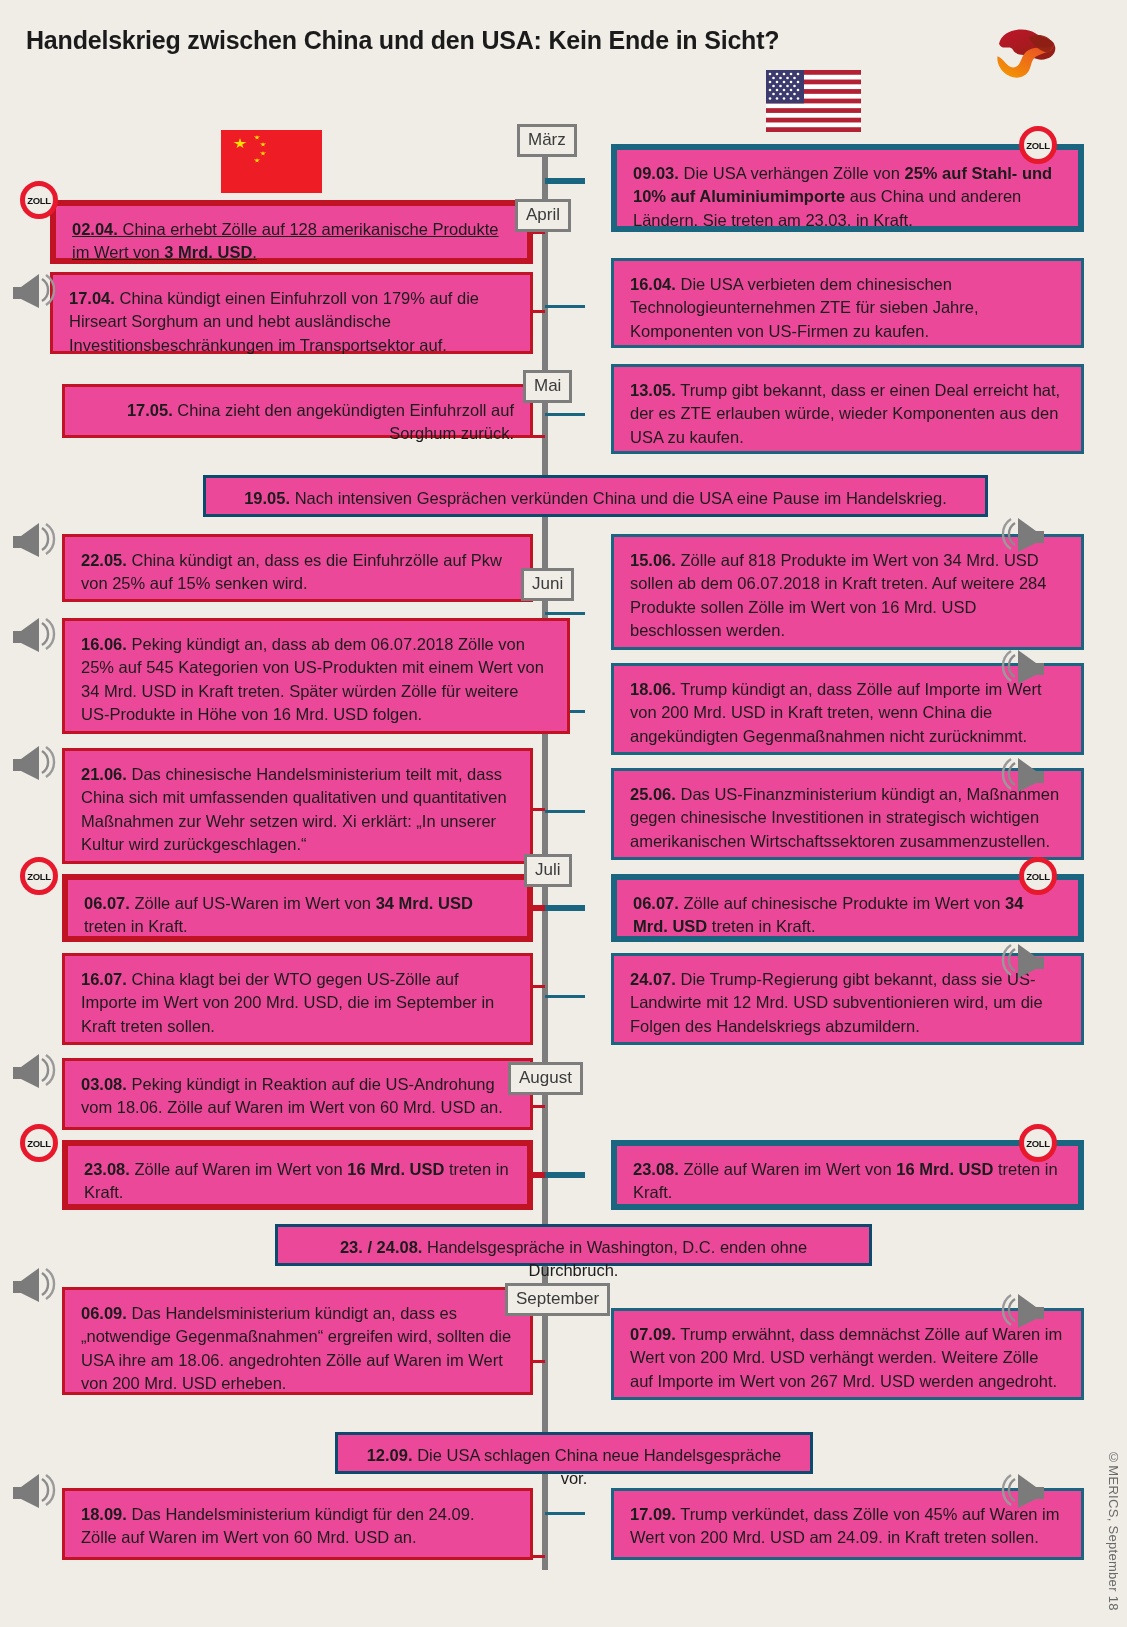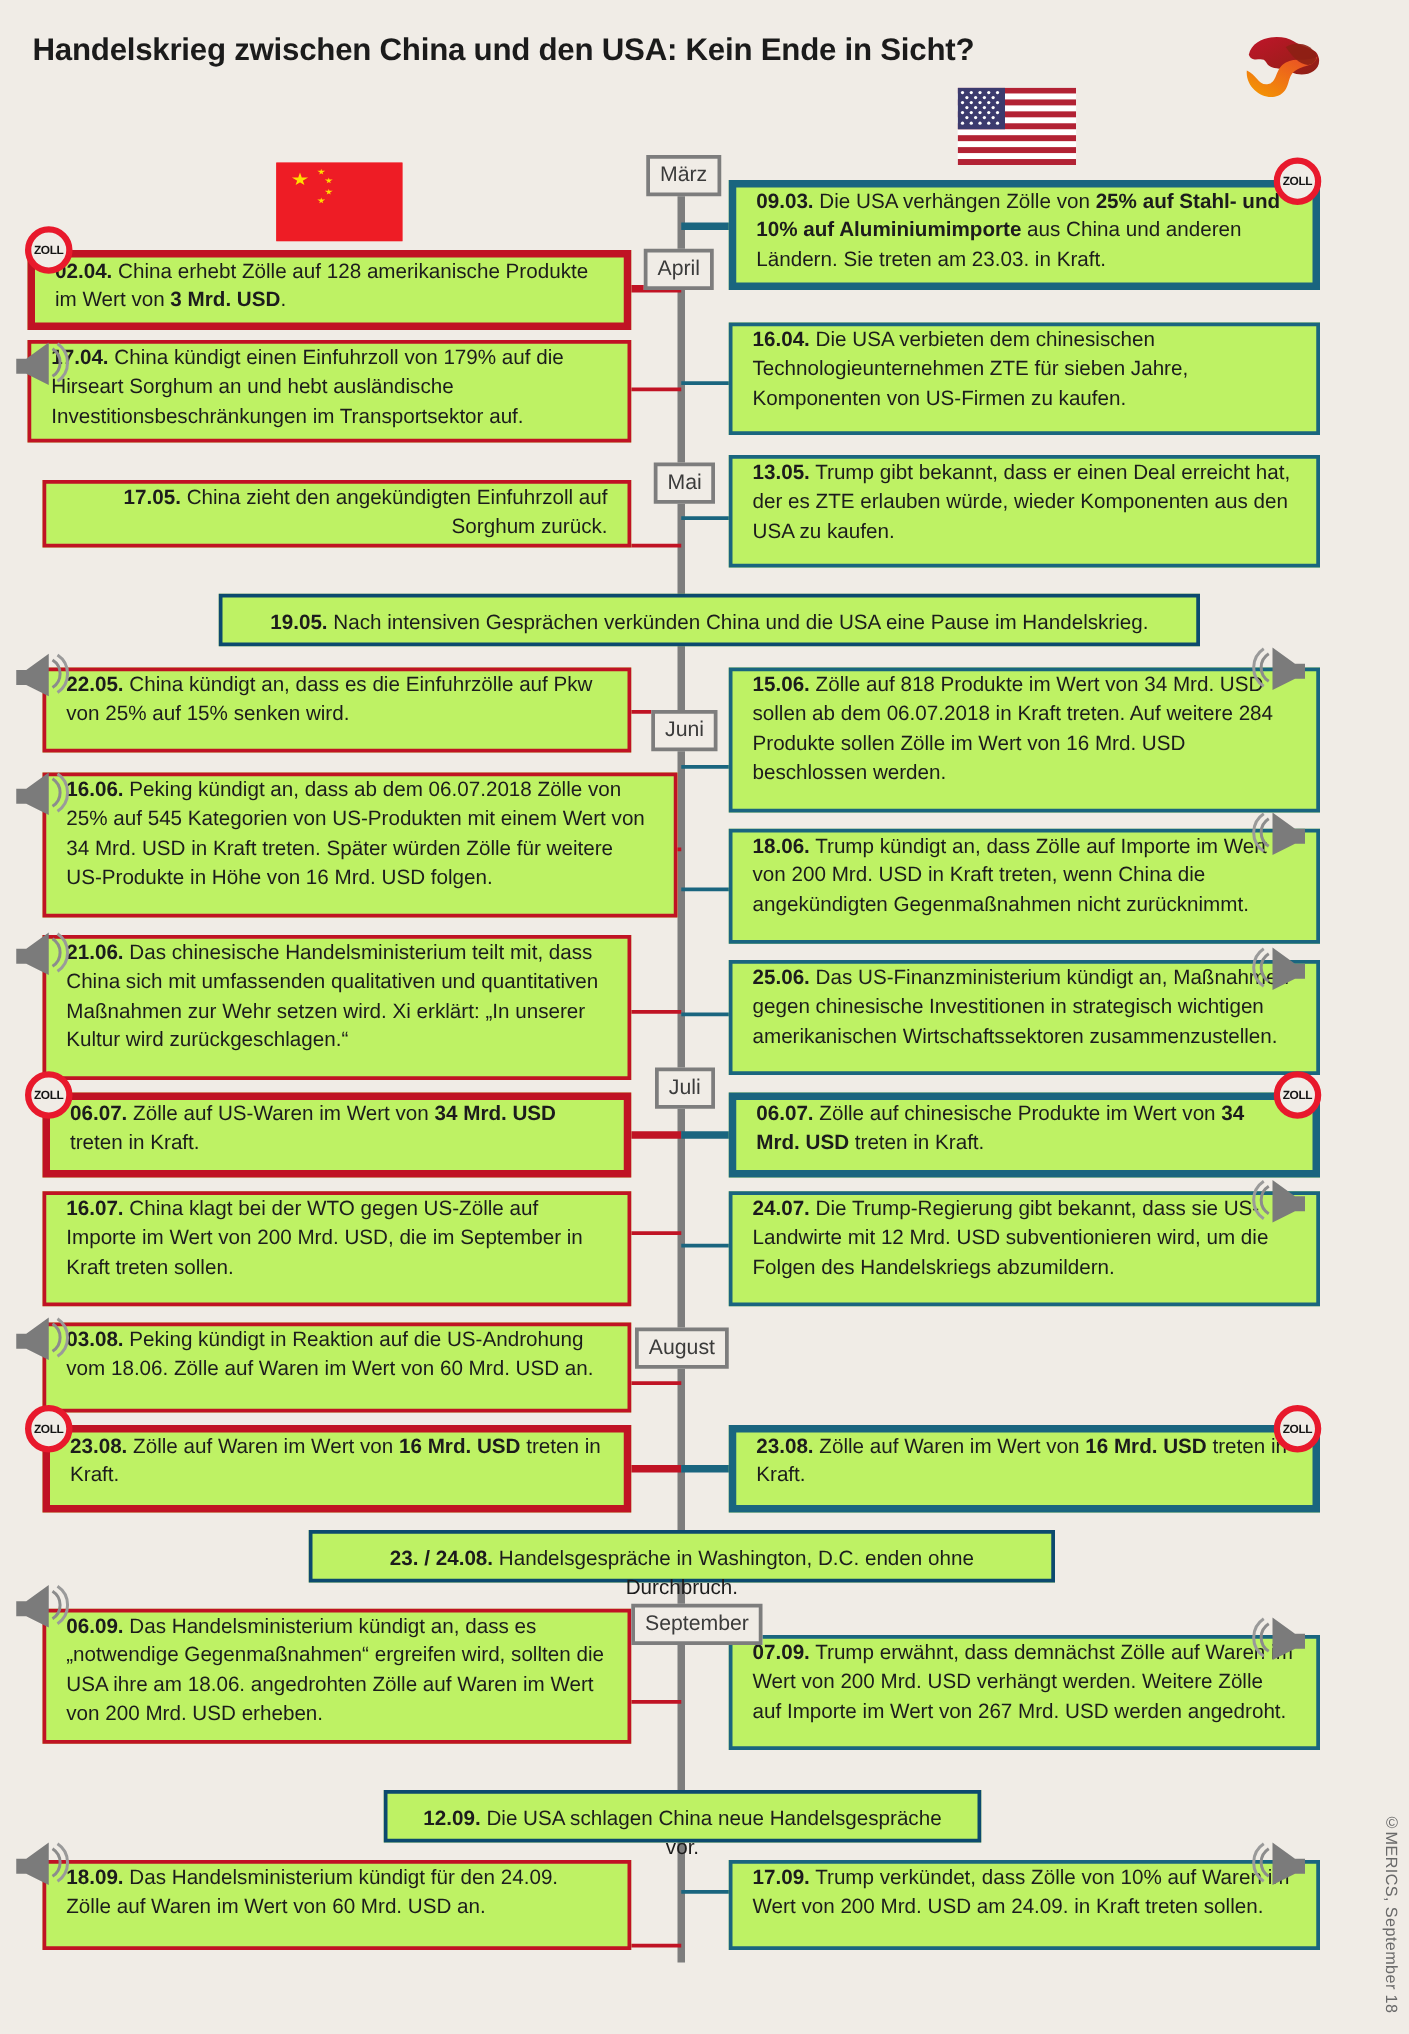--- a/index.html
+++ b/index.html
@@ -45,25 +45,26 @@
     font-size: 17px;
     padding: 3px 8px 4px 8px;
     text-align: center;
     white-space: nowrap;
     z-index: 6;
   }
 
   
   .evt {
     position: absolute;
-    background: #bef264;
-    padding: 0 16px 12px 16px;
+    background: #ec4899;
+    padding: 12px 16px 12px 16px;
     font-size: 16.5px;
     line-height: 1.42;
     z-index: 4;
+    margin-left: 28px;
   }
   .evt b { font-weight: bold; }
   .evt.cn { border: 3px solid #c01324; }
   .evt.us { border: 3px solid #1a657f; }
   .evt.cn.thick { border-width: 6px; }
   .evt.us.thick { border-width: 6px; }
   .evt.neutral {
     border: 3px solid #0c4a6e;
     text-align: center;
     font-size: 16.5px;
@@ -215,21 +216,21 @@
 <div class="conn us" style="left:545px; top:413px; width:40px;"></div>
 <div class="conn us" style="left:545px; top:612px; width:40px;"></div>
 <div class="conn us" style="left:545px; top:710px; width:40px;"></div>
 <div class="conn us" style="left:545px; top:810px; width:40px;"></div>
 <div class="conn us thick" style="left:545px; top:905px; width:40px;"></div>
 <div class="conn us" style="left:545px; top:995px; width:40px;"></div>
 <div class="conn us thick" style="left:545px; top:1172px; width:40px;"></div>
 <div class="conn us" style="left:545px; top:1448px; width:40px;"></div>
 <div class="conn us" style="left:545px; top:1512px; width:40px;"></div>
 
-<div class="evt cn thick" style="left:22px; top:200px; width:483px; height:64px;">
+<div class="evt cn thick" style="left:22px; top:200px; width:483px; height:64px;text-decoration:underline;">
   <b>02.04.</b><span> China erhebt Zölle auf 128 amerikanische Produkte im Wert von </span><b>3 Mrd. USD</b><span>.</span>
 </div>
 <div class="zoll" style="left:20px; top:181px;">ZOLL</div>
 
 <div class="evt cn" style="left:22px; top:272px; width:483px; height:82px;">
   <b>17.04.</b><span> China kündigt einen Einfuhrzoll von 179% auf die Hirseart Sorghum an und hebt ausländische Investitionsbeschränkungen im Transportsektor auf.</span>
 </div>
 <div class="mega" style="left:9px; top:268px;">
   <svg viewBox="0 0 48 44">
     <path d="M30 6 L12 19 L4 19 L4 31 L12 31 L30 40 Z" fill="#7b7b7b"></path>
@@ -394,21 +395,21 @@
 </div>
 <div class="mega right" style="left:1000px; top:1288px;">
   <svg viewBox="0 0 48 44">
     <path d="M30 6 L12 19 L4 19 L4 31 L12 31 L30 40 Z" fill="#7b7b7b"></path>
     <path d="M33 11 A13 13 0 0 1 33 33" stroke="#8c8c8c" stroke-width="2.4" fill="none"></path>
     <path d="M37 7 A18 18 0 0 1 37 37" stroke="#9a9a9a" stroke-width="2.4" fill="none"></path>
   </svg>
 </div>
 
 <div class="evt us" style="left:583px; top:1488px; width:473px; height:72px;">
-  <b>17.09.</b><span> Trump verkündet, dass Zölle von 10% auf Waren im Wert von 200 Mrd. USD am 24.09. in Kraft treten sollen.</span>
+  <b>17.09.</b><span> Trump verkündet, dass Zölle von 45% auf Waren im Wert von 200 Mrd. USD am 24.09. in Kraft treten sollen.</span>
 </div>
 <div class="mega right" style="left:1000px; top:1468px;">
   <svg viewBox="0 0 48 44">
     <path d="M30 6 L12 19 L4 19 L4 31 L12 31 L30 40 Z" fill="#7b7b7b"></path>
     <path d="M33 11 A13 13 0 0 1 33 33" stroke="#8c8c8c" stroke-width="2.4" fill="none"></path>
     <path d="M37 7 A18 18 0 0 1 37 37" stroke="#9a9a9a" stroke-width="2.4" fill="none"></path>
   </svg>
 </div>
 
 <div class="evt neutral" style="left:175px; top:475px; width:785px; height:42px; padding-top:9px;">

